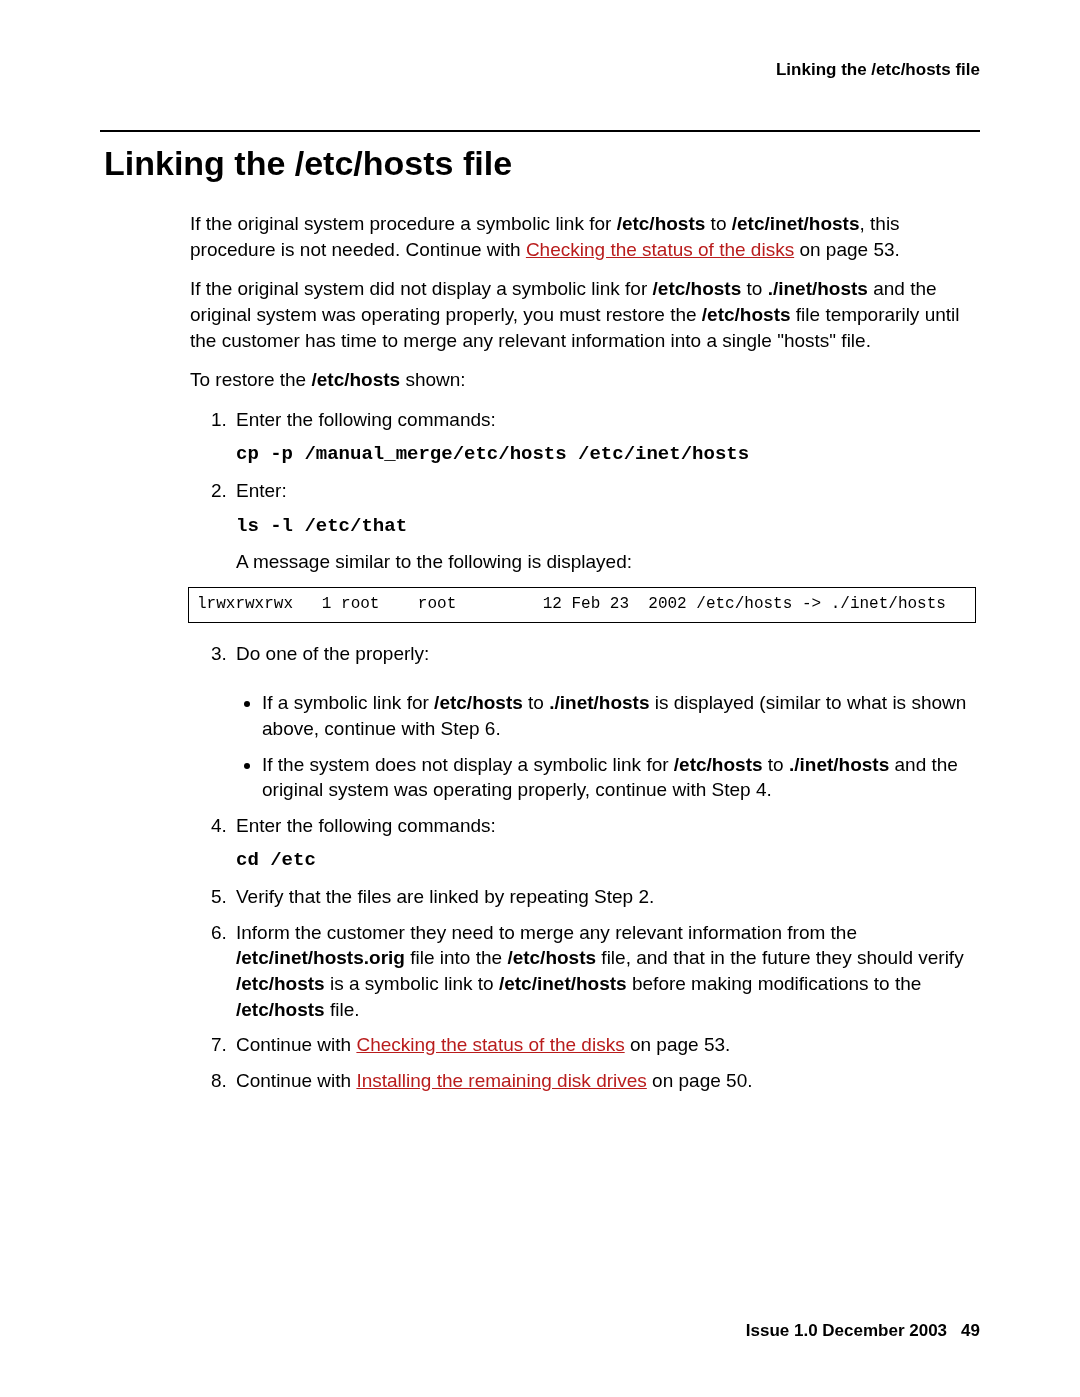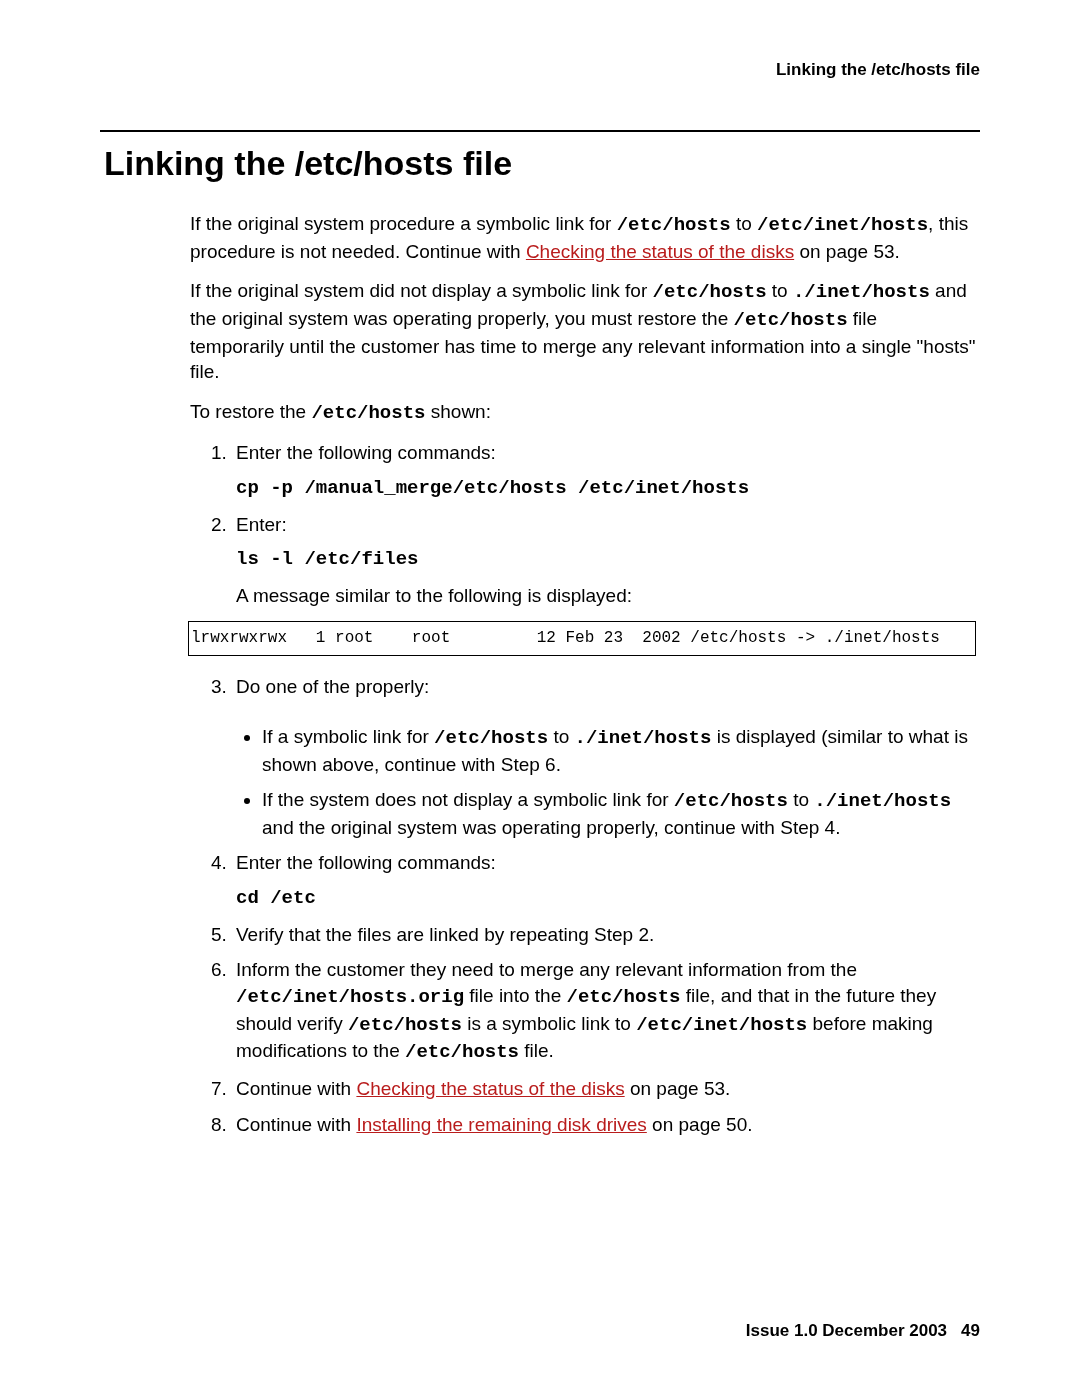--- a/index.html
+++ b/index.html
@@ -31,30 +31,30 @@
     margin-bottom: 28px;
     margin-left: 4px;
   }
   .body {
     margin-left: 90px;
     margin-right: 4px;
     font-size: 19px;
     line-height: 1.35;
   }
   .body p { margin-bottom: 14px; }
-  .mono { font-family: Liberation Mono, monospace; font-weight: bold; }
+  .mono { font-family: Liberation Sans, sans-serif; font-weight: bold; }
   .link { color: #b91c1c; }
   ol.steps { list-style: decimal; margin-left: 42px; }
   ol.steps > li { margin-bottom: 10px; padding-left: 4px; }
   .cmd { font-family: "Courier New", Courier, monospace; font-weight: bold; display: block; margin: 10px 0 10px 0; }
   .msgbox {
     border: 1px solid #000;
     font-family: "Courier New", Courier, monospace;
     font-size: 16px;
-    padding: 6px 2px;
+    padding: 6px 8px;
     white-space: pre;
     margin: 12px 0 18px -48px; 
     overflow: hidden;
   }
   ul.bullets { list-style: disc; margin-left: 26px; margin-top: 24px; }
   ul.bullets > li { margin-bottom: 10px; }
   .footer {
     position: absolute;
     bottom: 56px;
     right: 100px;
@@ -85,21 +85,21 @@
       <span>To restore the </span><span class="mono">/etc/hosts</span><span> shown:</span>
     </p>
 
     <ol class="steps">
       <li>
         <span>Enter the following commands:</span>
         <span class="cmd">cp -p /manual_merge/etc/hosts /etc/inet/hosts</span>
       </li>
       <li>
         <span>Enter:</span>
-        <span class="cmd">ls -l /etc/files</span>
+        <span class="cmd">ls -l /etc/that</span>
         <span>A message similar to the following is displayed:</span>
         <div class="msgbox">lrwxrwxrwx   1 root    root         12 Feb 23  2002 /etc/hosts -&gt; ./inet/hosts</div>
       </li>
       <li>
         <span>Do one of the properly:</span>
         <ul class="bullets">
           <li>
             <span>If a symbolic link for </span><span class="mono">/etc/hosts</span><span> to </span><span class="mono">./inet/hosts</span><span> is displayed (similar to what is shown above, continue with Step 6.</span>
           </li>
           <li>

